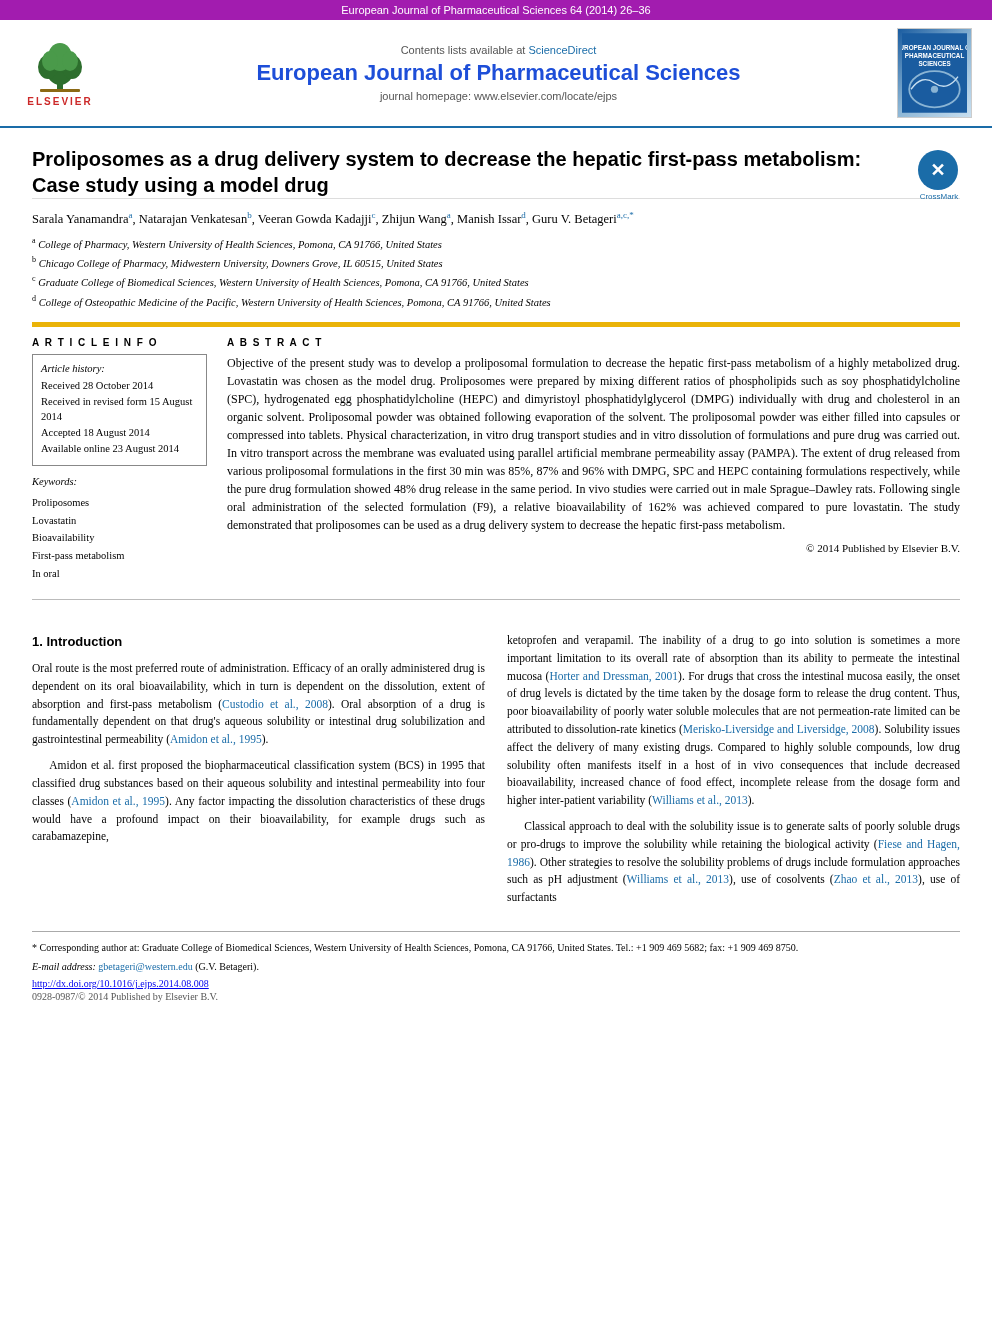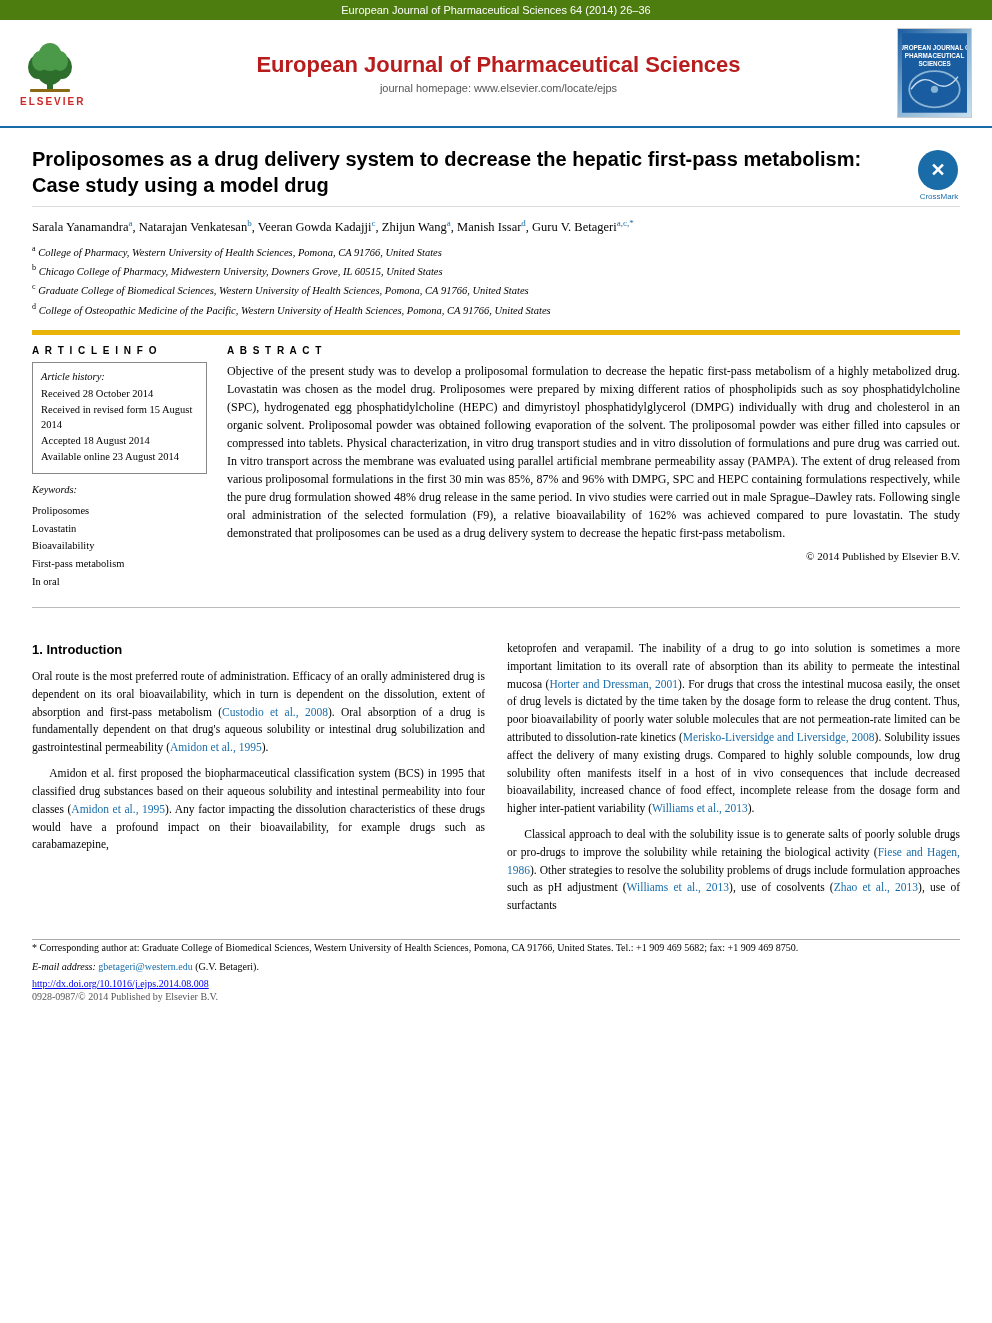--- a/index.html
+++ b/index.html
@@ -7,21 +7,21 @@
       background: #fff;
       font-family: 'Times New Roman', Times, serif;
       font-size: 13px;
       color: #000;
       width: 992px;
       min-height: 1323px;
     }
 
     
     .top-bar {
-      background: #4d7c0f;
+      background: #a21caf;
       text-align: center;
       padding: 4px 0;
       font-family: Arial, sans-serif;
       font-size: 11px;
       color: #fff;
     }
 
     
     .journal-header {
       display: flex;
@@ -30,21 +30,21 @@
       border-bottom: 2px solid #1a6ca8;
       position: relative;
     }
     .elsevier-logo {
       width: 80px;
       flex-shrink: 0;
     }
     .elsevier-logo-inner {
       display: flex;
       flex-direction: column;
-      align-items: flex-start;
+      align-items: center;
     }
     .elsevier-tree {
       width: 60px;
       height: 55px;
     }
     .elsevier-text {
       font-family: Arial, sans-serif;
       font-size: 10px;
       color: #cc2929;
       font-weight: bold;
@@ -59,21 +59,21 @@
       font-family: Arial, sans-serif;
       font-size: 11px;
       color: #555;
       margin-bottom: 4px;
     }
     .science-direct-link a { color: #1a6ca8; text-decoration: none; }
     .journal-main-title {
       font-family: Arial, sans-serif;
       font-size: 22px;
       font-weight: bold;
-      color: #b91c1c;
+      color: #1d4ed8;
       margin-bottom: 4px;
     }
     .journal-homepage {
       font-family: Arial, sans-serif;
       font-size: 11px;
       color: #555;
     }
     .journal-cover {
       width: 75px;
       flex-shrink: 0;
@@ -93,21 +93,20 @@
     
     .main-content {
       padding: 18px 32px 20px 32px;
     }
 
     
     .article-title-block {
       display: flex;
       align-items: flex-start;
       margin-bottom: 10px;
-      padding-bottom: 8px;
       border-bottom: 1px solid #ddd;
     }
     .article-title-text {
       flex: 1;
       font-size: 20px;
       font-family: Arial, sans-serif;
       font-weight: bold;
       color: #000;
       line-height: 1.3;
     }
@@ -271,20 +270,21 @@
       text-align: justify;
       color: #000;
     }
     .body-para a { color: #1a6ca8; text-decoration: none; }
     .body-para:first-of-type { text-indent: 0; }
 
     
     .footer-area {
       border-top: 1px solid #aaa;
       margin-top: 16px;
+      padding-top: 8px;
       font-size: 10px;
     }
     .footnote-block {
       font-size: 10px;
       line-height: 1.5;
       color: #000;
       margin-bottom: 4px;
     }
     .footnote-block a { color: #1a6ca8; text-decoration: none; }
     .doi-block {
@@ -318,20 +318,24 @@
         <ellipse cx="20" cy="22" rx="8" ry="10" fill="#4a9a4a"></ellipse>
         <ellipse cx="40" cy="22" rx="8" ry="10" fill="#4a9a4a"></ellipse>
 
         <rect x="10" y="50" width="40" height="3" rx="1" fill="#8B6914"></rect>
       </svg>
       <div class="elsevier-text">ELSEVIER</div>
     </div>
   </div>
 
   <div class="journal-title-block">
+    <div class="science-direct-link">
+      <span>Contents lists available at</span>
+      <a href="#">ScienceDirect</a>
+    </div>
     <div class="journal-main-title">European Journal of Pharmaceutical Sciences</div>
     <div class="journal-homepage">
       <span>journal homepage: www.elsevier.com/locate/ejps</span>
     </div>
   </div>
 
   <div class="journal-cover">
     <svg width="72" height="88" viewBox="0 0 72 88">
       <rect width="72" height="88" fill="#1a5ca0"></rect>
       <text x="36" y="18" text-anchor="middle" font-family="Arial" font-size="7" fill="#fff" font-weight="bold">EUROPEAN JOURNAL OF</text>

